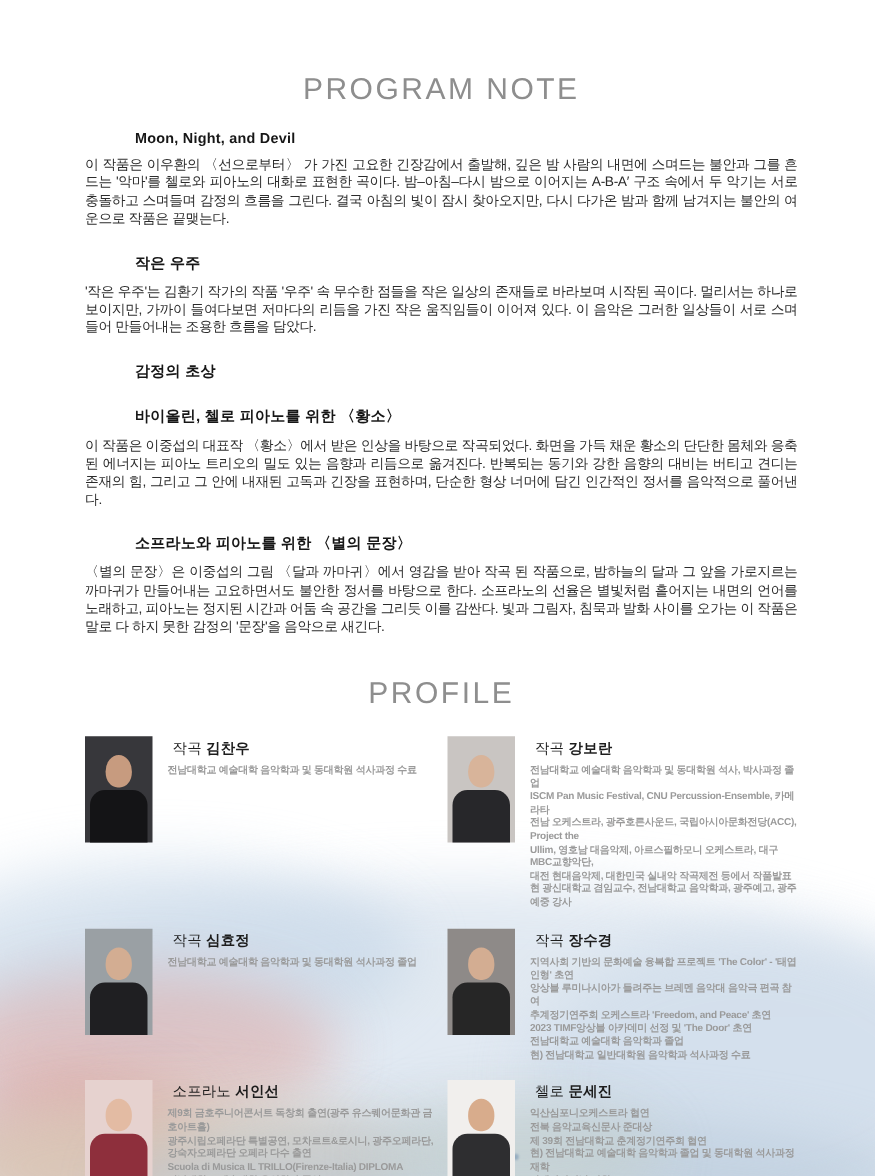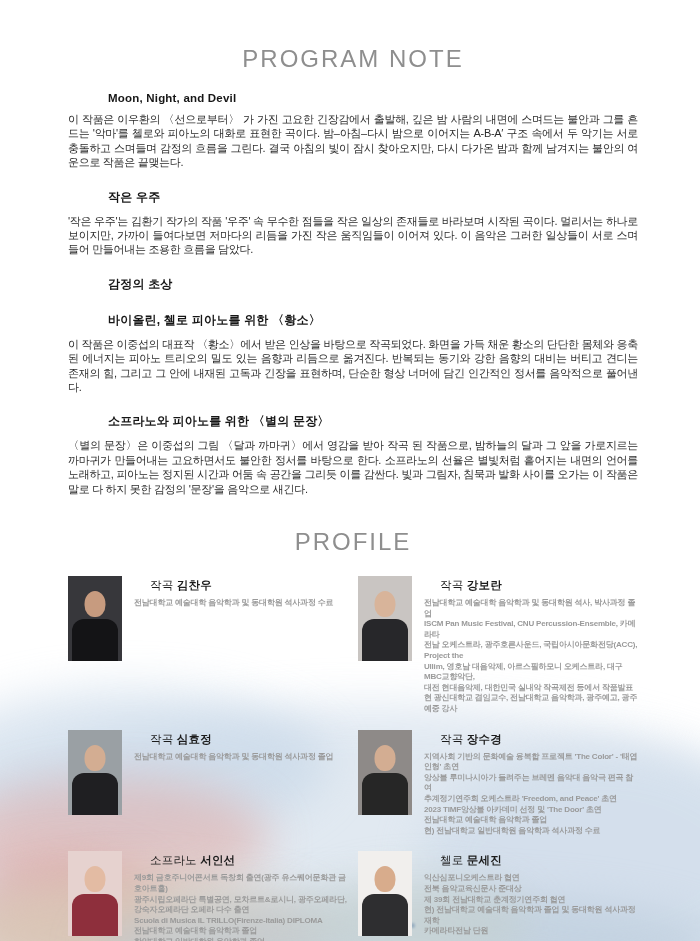--- a/index.html
+++ b/index.html
@@ -17,38 +17,38 @@
   .b-beige{left:-50px;top:878px;width:380px;height:110px;background:#d9c8b2;opacity:.7;}
   .b-slate{left:90px;top:893px;width:640px;height:110px;background:#b3c5d6;opacity:.5;}
   .b-green{left:300px;top:878px;width:230px;height:90px;background:#c3cdc2;opacity:.42;}
   .dot{position:absolute;border-radius:50%;background:#5b7fa6;opacity:.45;filter:blur(1px);}
   .d1{left:396px;top:916px;width:8px;height:6px;}
   .d2{left:410px;top:923px;width:5px;height:5px;}
 
   .content{position:relative;padding:45px 62px 0 68px;}
 
   .display-title{font-size:24px;font-weight:400;color:#8e8e8e;text-align:center;
-    letter-spacing:2px;margin:0 0 6px 0;}
+    letter-spacing:2px;margin:13px 0 6px 0;}
   .profile-head{margin-top:32px;}
 
   .sec-heading{font-size:12px;font-weight:bold;color:#161616;margin:19px 0 8px 0;letter-spacing:.2px;padding-left:40px;}
   .sec-heading.en{font-size:11.5px;}
   .sec-body{font-size:11px;color:#2b2b2b;line-height:14.4px;letter-spacing:-0.3px;
     text-align:justify;margin:0;}
 
   .profiles{display:grid;grid-template-columns:1fr 1fr;column-gap:10px;row-gap:15px;margin-top:20px;}
   .card{display:flex;gap:12px;align-items:flex-start;}
   .photo{flex:0 0 54px;width:54px;height:85px;position:relative;overflow:hidden;
     background:var(--pbg,#ccc);}
   .photo::before{content:"";position:absolute;left:50%;top:15px;width:21px;height:26px;
     transform:translateX(-50%);border-radius:50% 50% 46% 46%;background:var(--pskin,#d8b49a);z-index:2;}
   .photo::after{content:"";position:absolute;left:50%;top:43px;width:46px;height:50px;
     transform:translateX(-50%);border-radius:12px 12px 0 0;background:var(--pbody,#222);}
   .p-text{flex:1;min-width:0;}
-  .p-name{font-size:11.5px;color:#1c1c1c;margin:2px 0 5px 16px;letter-spacing:.2px;}
+  .p-name{font-size:11.5px;color:#1c1c1c;margin:2px 0 5px 4px;letter-spacing:.2px;}
   .p-name .nm{font-weight:bold;}
   .p-bio{font-size:8px;color:#9a9a9a;line-height:10.6px;letter-spacing:-0.2px;font-weight:bold;}
 </style>
 </head>
 <body>
 
 <div class="page">
 
   <div class="wash">
     <div class="blob b-base"></div>

